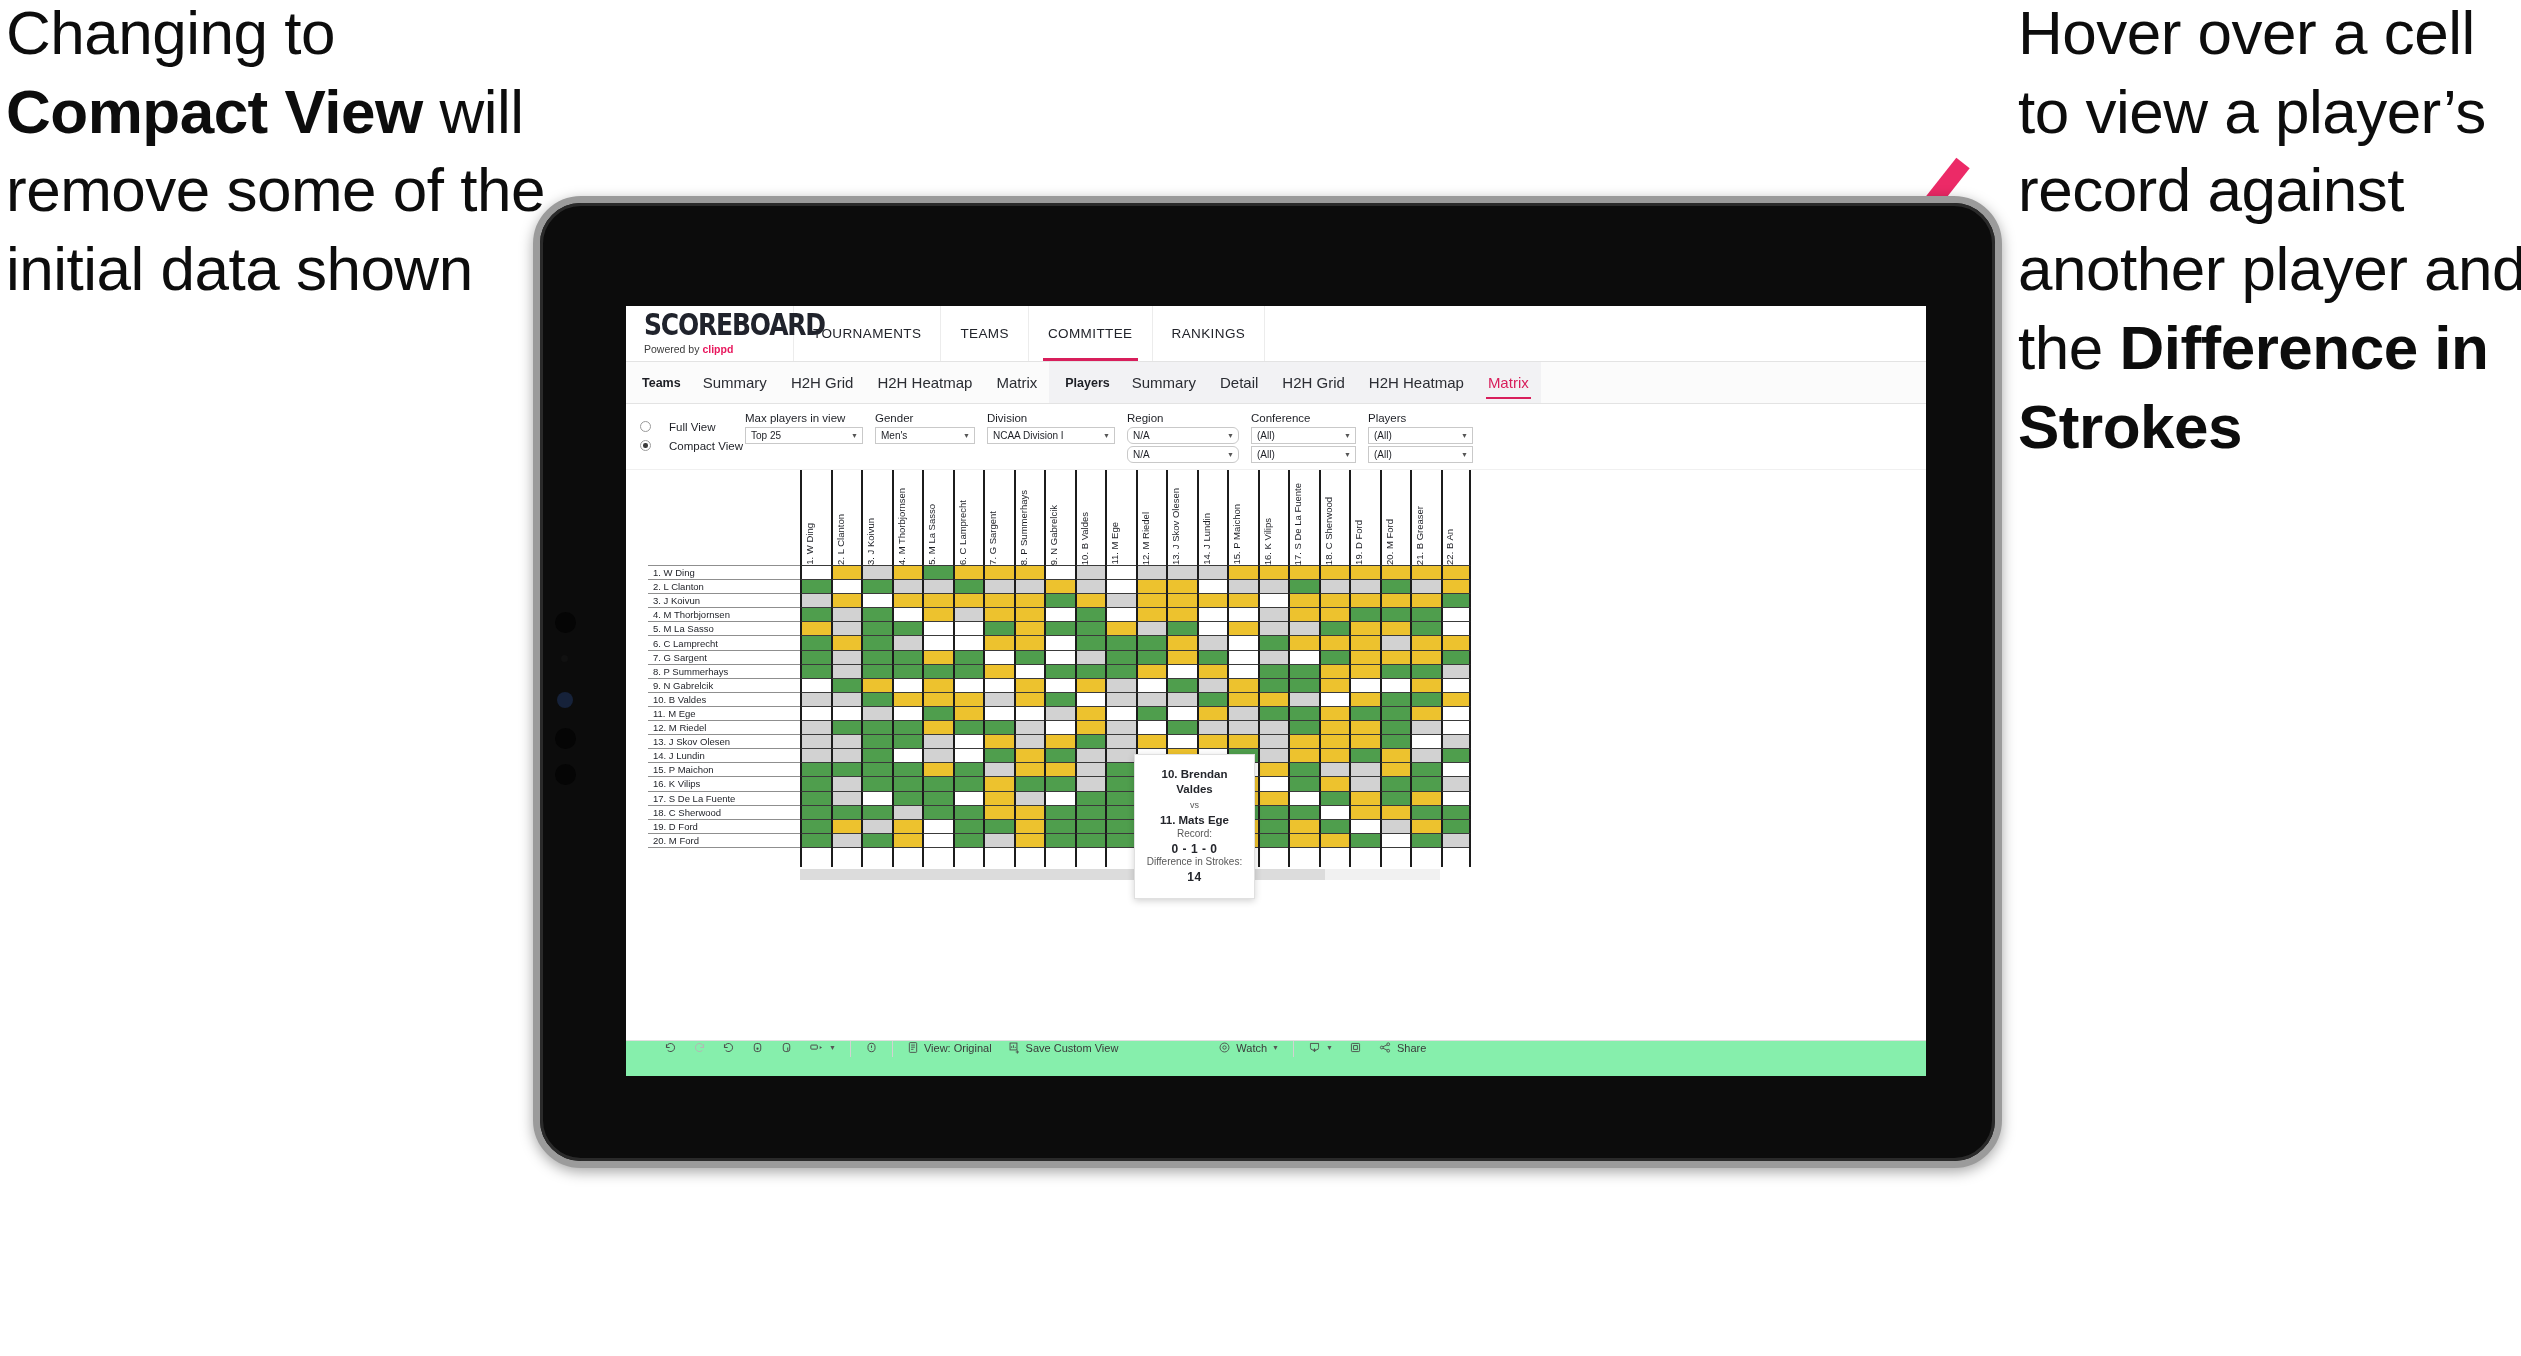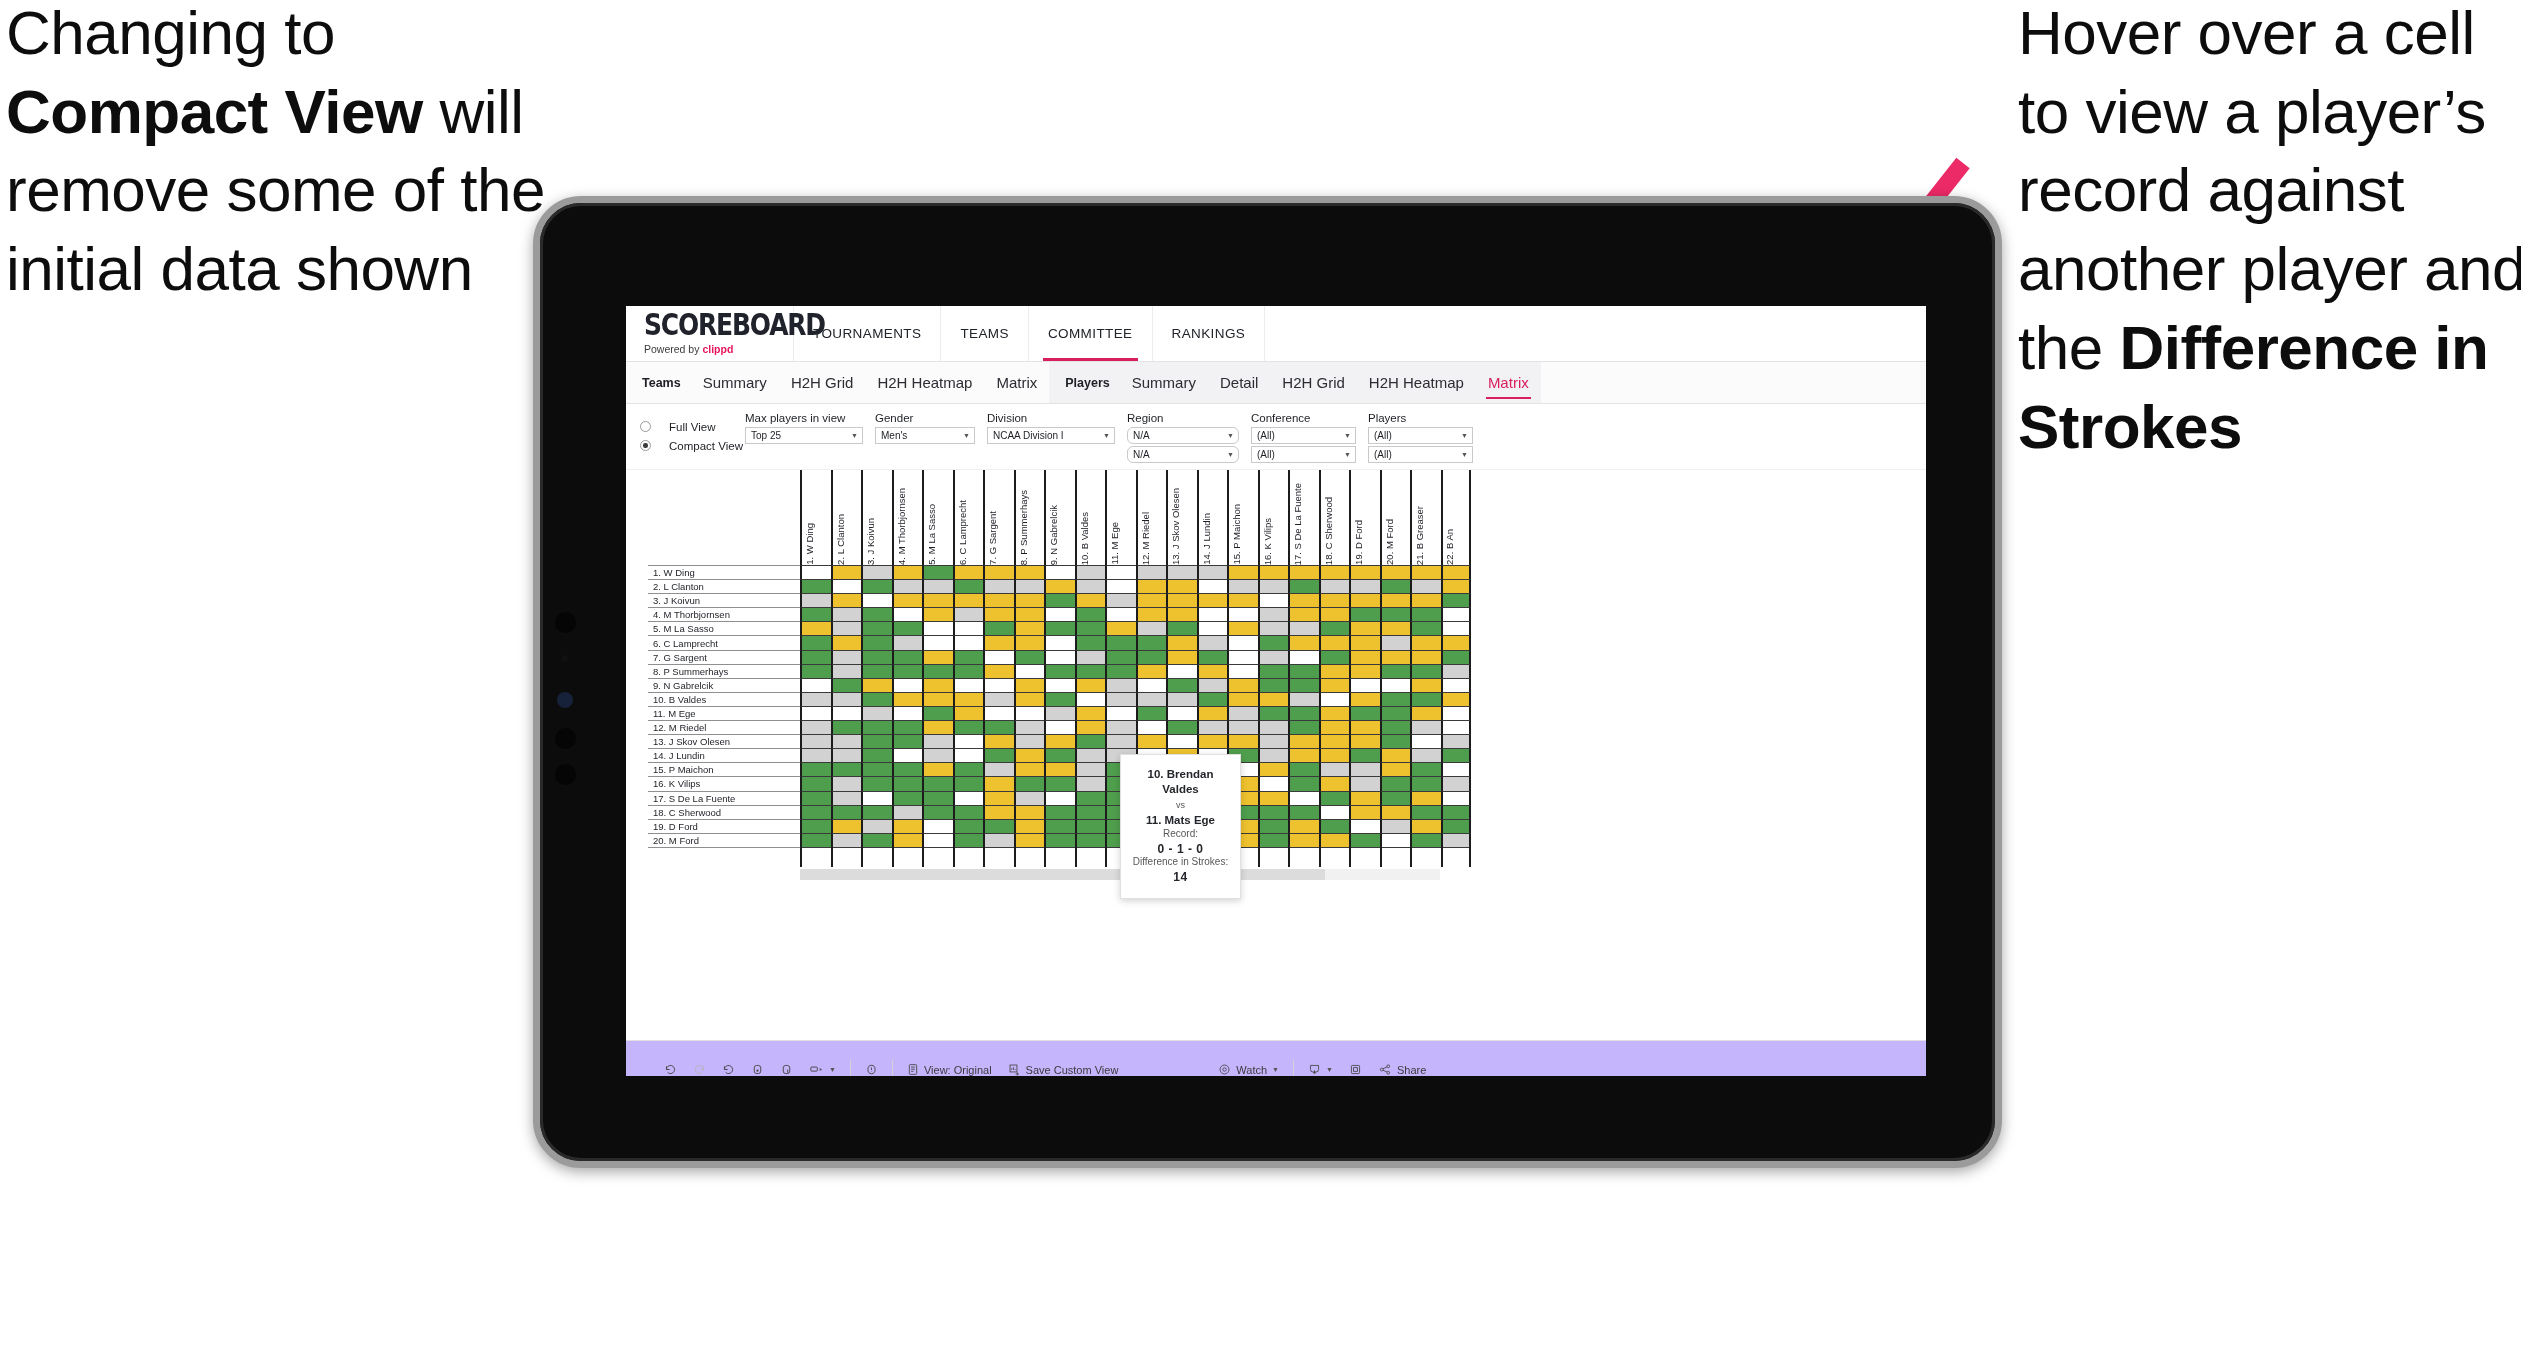--- a/index.html
+++ b/index.html
@@ -172,34 +172,34 @@
   #tickrow { display:flex; height:20px; }
   #tickrow .tickspacer { width:152px; flex:none; }
   .tick { width:30.5px; flex:none; border-left:2px solid #1c1c1c; }
   .tick:last-child { border-right:2px solid #1c1c1c; }
 
   #hscroll { margin-left:152px; height:11px; background:#f1f1f1; position:relative; margin-top:2px; width:640px;}
   #hscroll-thumb { position:absolute; left:0; top:0; height:11px; width:82%; background:#dcdcdc; }
 
   
   #tooltip {
-    position:absolute; left:494px; top:284px; width:121px;
+    position:absolute; left:508px; top:284px; width:121px;
     background:#fff; border:1px solid #e0e0e0; box-shadow:0 2px 7px rgba(0,0,0,0.18);
     padding:12px 8px 14px; text-align:center; z-index:30;
   }
   .tt-name { font-size:11.5px; font-weight:700; color:#24262c; line-height:1.3; }
   .tt-vs   { font-size:9px; color:#585858; margin:3px 0; }
   .tt-sec  { font-size:10px; color:#585858; }
   .tt-val  { font-size:12px; font-weight:700; color:#24262c; margin-top:3px; letter-spacing:0.5px; }
 
   
   #bottombar {
     position:absolute; left:0; bottom:0; width:100%; height:36px;
-    background:#c4b5fd; border-top:1px solid #e0e0e0;
-    display:flex; align-items:flex-end; padding-left:30px; gap:0;
+    background:#86efac; border-top:1px solid #e0e0e0;
+    display:flex; align-items:flex-start; padding-left:30px; gap:0;
   }
   .tb { display:flex; align-items:center; gap:5px; padding:0 8px; font-size:11px; color:#3a3a3a; cursor:pointer;}
   .tb svg { display:block; }
   .tb-div { width:1px; height:16px; background:#d2d2d2; margin:0 6px; }
   .tb-gap { width:84px; }
 </style>
 </head>
 <body>
 
 <div class="annot" id="annot-left">

